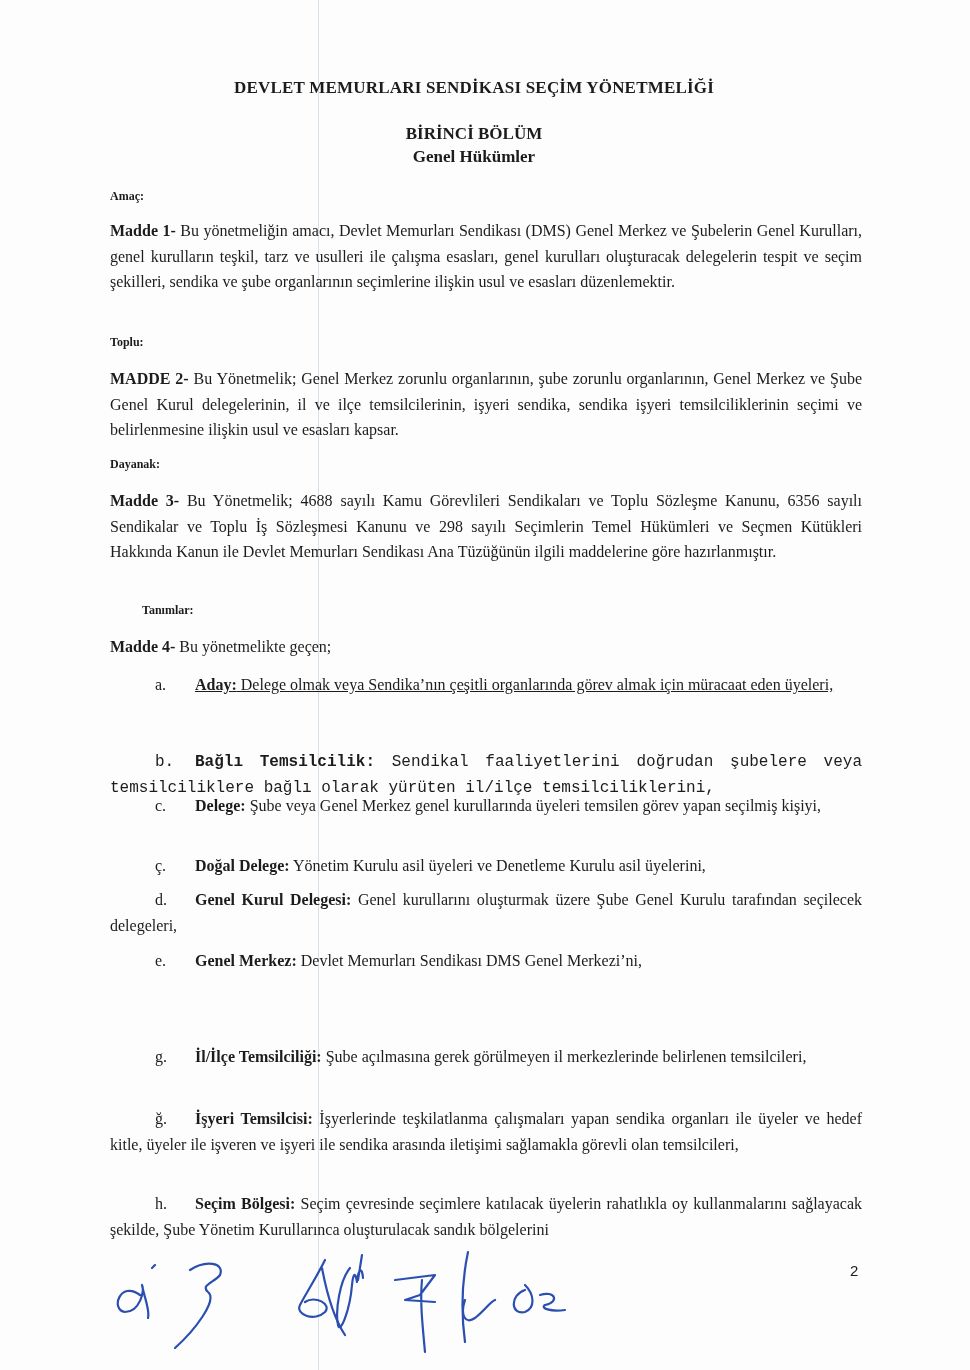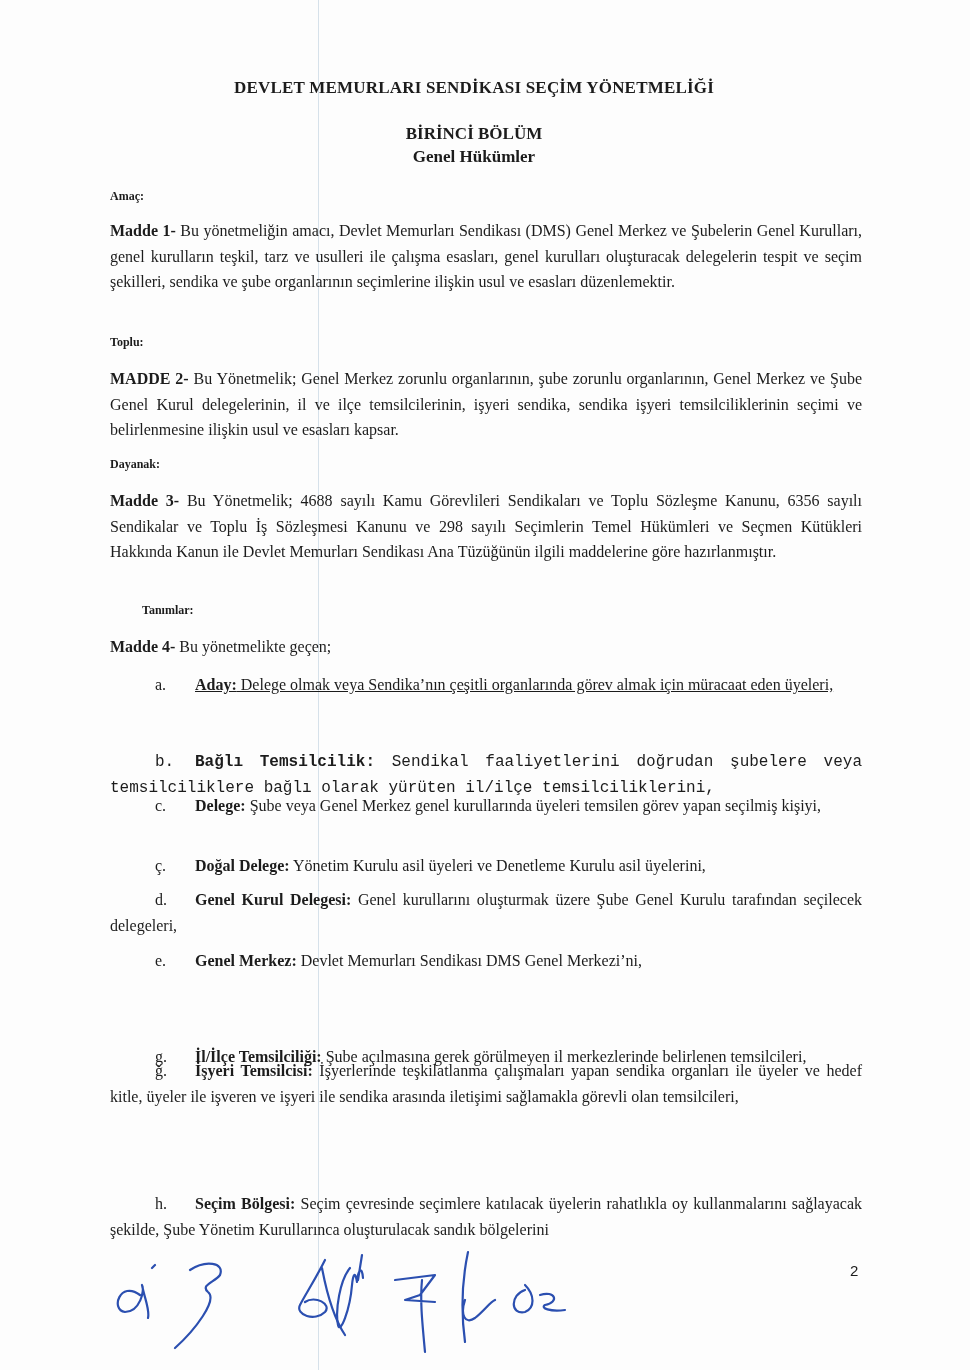--- a/index.html
+++ b/index.html
@@ -64,21 +64,21 @@
   </div>
   <div class="block def" style="top:887px;">
     <span class="letter">d.</span><b>Genel Kurul Delegesi:</b><span> Genel kurullarını oluşturmak üzere Şube Genel Kurulu tarafından seçilecek delegeleri,</span>
   </div>
   <div class="block def" style="top:948px;">
     <span class="letter">e.</span><b>Genel Merkez:</b><span> Devlet Memurları Sendikası DMS Genel Merkezi’ni,</span>
   </div>
   <div class="block def" style="top:1044px;">
     <span class="letter">g.</span><b>İl/İlçe Temsilciliği:</b><span> Şube açılmasına gerek görülmeyen il merkezlerinde belirlenen temsilcileri,</span>
   </div>
-  <div class="block def" style="top:1058px;">
+  <div class="block def" style="top:1106px;">
     <span class="letter">ğ.</span><b>İşyeri Temsilcisi:</b><span> İşyerlerinde teşkilatlanma çalışmaları yapan sendika organları ile üyeler ve hedef kitle, üyeler ile işveren ve işyeri ile sendika arasında iletişimi sağlamakla görevli olan temsilcileri,</span>
   </div>
   <div class="block def" style="top:1191px;">
     <span class="letter">h.</span><b>Seçim Bölgesi:</b><span> Seçim çevresinde seçimlere katılacak üyelerin rahatlıkla oy kullanmalarını sağlayacak şekilde, Şube Yönetim Kurullarınca oluşturulacak sandık bölgelerini</span>
   </div>
 
   <svg class="signatures" viewBox="0 0 680 130">
     <path d="M40,55 C20,40 10,70 25,72 C40,72 45,50 42,45 M42,45 C45,60 50,70 48,78 M52,28 L55,25" style="stroke: rgb(43, 79, 176);"></path>
     <path d="M90,30 C105,20 125,22 120,35 C115,42 100,45 108,52 C118,60 95,90 75,108" style="stroke: rgb(43, 79, 176);"></path>
     <path d="M225,20 C215,40 205,55 200,65 C195,75 215,82 225,72 C232,64 215,55 205,62 M222,28 C228,60 235,80 245,95" style="stroke: rgb(43, 79, 176);"></path>

